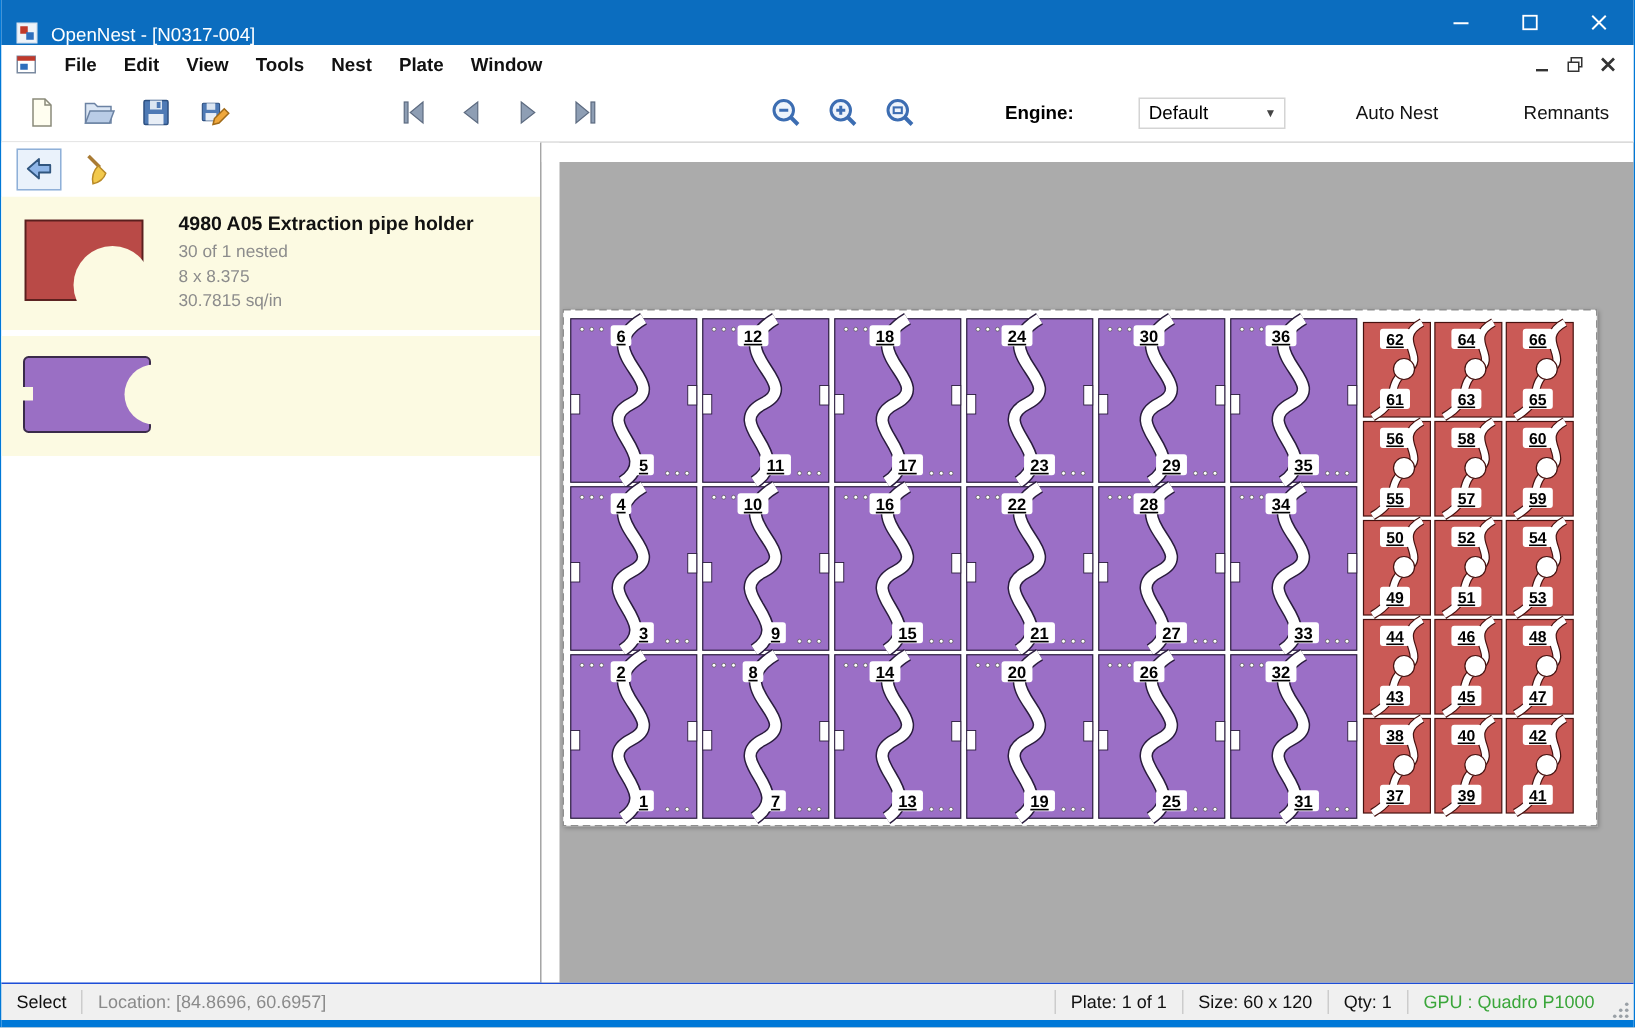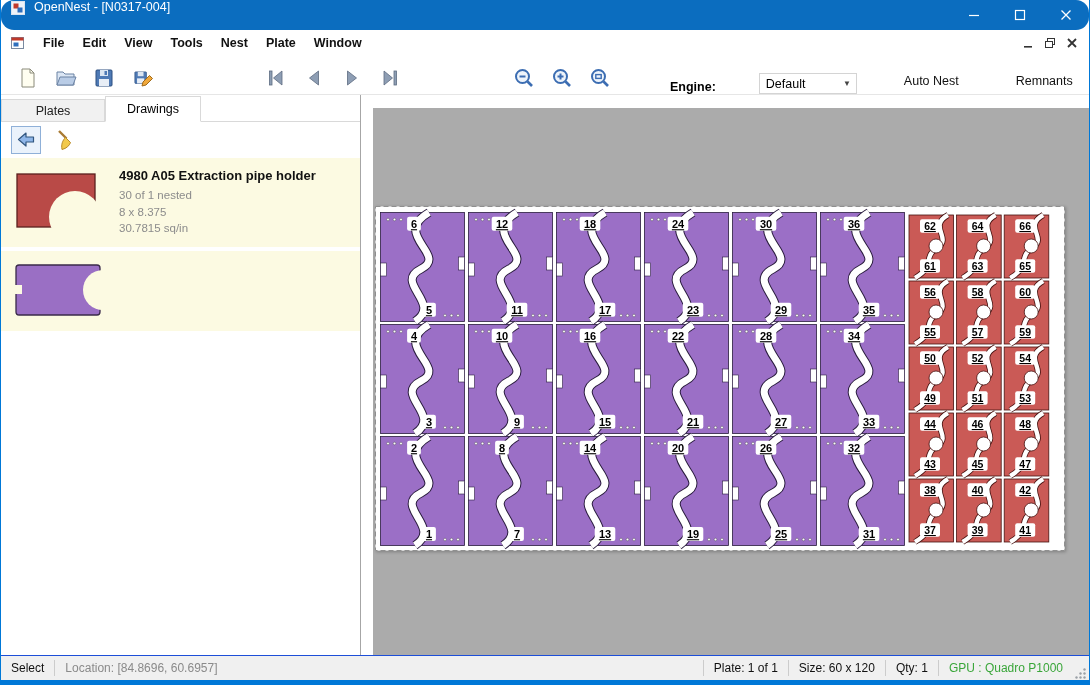--- a/index.html
+++ b/index.html
@@ -1,32 +1,32 @@
 <!DOCTYPE html>
 <html><head>
 <meta charset="utf-8">
 <style>
   html,body{margin:0;padding:0;}
   body{width:1090px;height:685px;overflow:hidden;font-family:"Liberation Sans",sans-serif;background:#fff;}
   .window{width:1090px;height:685px;display:flex;flex-direction:column;box-sizing:border-box;
           border-left:1px solid #0078d7;border-right:1px solid #0078d7;background:#fff;}
   
-  .titlebar{height:30px;background:#0b6dbf;display:flex;align-items:flex-start;color:#fff;flex:0 0 auto;border-radius:13px;}
+  .titlebar{height:30px;background:#0b6dbf;display:flex;align-items:flex-end;color:#fff;flex:0 0 auto;}
   .titlebar .app-icon{margin:0 8px 0 9px;display:flex;}
   .titlebar .title{font-size:12.5px;}
   .win-buttons{margin-left:auto;display:flex;height:30px;}
   .win-btn{width:46px;height:30px;display:flex;align-items:center;justify-content:center;}
   
   .menubar{height:26px;background:#fff;display:flex;align-items:center;flex:0 0 auto;font-size:12.5px;color:#111;font-weight:bold;}
   .menubar .mdi-doc-icon{margin:0 8px 0 9px;display:flex;}
   .menu-item{padding:4px 9px;cursor:default;}
   .mdi-buttons{margin-left:auto;display:flex;align-items:center;margin-right:6px;}
   .mdi-btn{width:22px;height:20px;display:flex;align-items:center;justify-content:center;}
   
-  .toolbar{height:38px;background:#fff;display:flex;align-items:flex-end;flex:0 0 auto;border-bottom:1px solid #e6e6e6;gap:37px;}
+  .toolbar{height:38px;background:#fff;display:flex;align-items:center;flex:0 0 auto;border-bottom:1px solid #e6e6e6;gap:37px;}
   .tb-btn{width:34px;height:32px;display:flex;align-items:center;justify-content:center;margin:0 2px;}
   .tb-group{display:flex;align-items:center;}
   .tb-gap{width:22px;}
   .engine-label{font-weight:bold;font-size:12.5px;margin:0 6px 0 14px;}
   .combo{width:98px;height:21px;border:1px solid #d4d4d4;background:#fff;display:flex;align-items:center;
          font-size:12.5px;padding-left:6px;box-sizing:border-box;}
   .combo .combo-arrow{margin-left:auto;font-size:8px;color:#444;padding-right:5px;}
   .tb-text-btn{font-size:12.5px;padding:6px 10px;color:#111;}
   
   .main{flex:1 1 auto;display:flex;min-height:0;}
@@ -216,24 +216,20 @@
       <span>Default</span>
       <span class="combo-arrow">▼</span>
     </div>
     <span class="tb-text-btn">Auto Nest</span>
     <span class="tb-text-btn">Remnants</span>
   </div>
 
   <div class="main">
 
     <div class="left-panel">
-      <div class="tabs">
-        <div class="tab inactive">Plates</div>
-        <div class="tab active">Drawings</div>
-      </div>
       <div class="panel-toolbar">
         <div class="ptb-btn boxed">
           <svg width="22" height="22" viewBox="0 0 22 22">
             <path d="M11 4 L3.5 10.5 L11 17 V13 H18.5 V8 H11 Z" fill="#8fb6e8" stroke="#31567f" stroke-width="1.2" stroke-linejoin="round"></path>
           </svg>
         </div>
         <div class="ptb-btn">
           <svg width="24" height="24" viewBox="0 0 24 24">
             <line x1="5" y1="3" x2="12.5" y2="10.5" stroke="#a97b34" stroke-width="2.4"></line>
             <path d="M11.5 9.5 L16.5 14.5 C15.5 17.5 12.5 20.5 8 21.5 C7 16.5 8.5 12.5 11.5 9.5 Z" fill="#f2c94c" stroke="#b98a28"></path>

